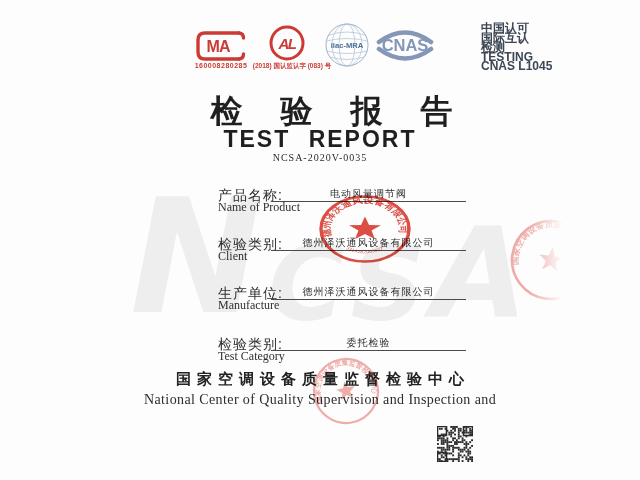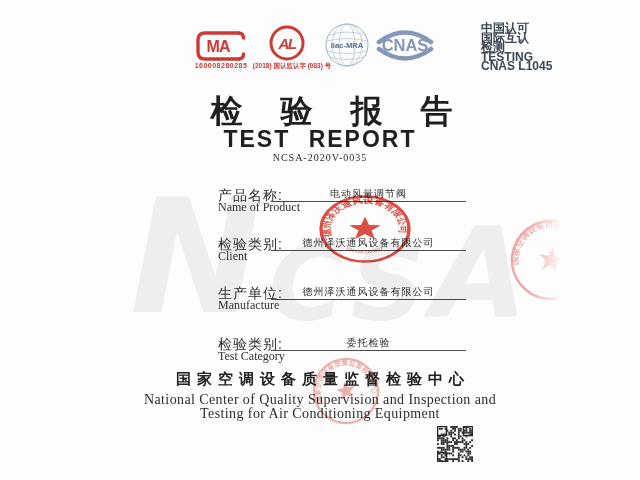--- a/index.html
+++ b/index.html
@@ -134,21 +134,20 @@
     <span class="value-line">德州泽沃通风设备有限公司</span>
   </div>
   <div class="abs field" style="top:336px;">
     <span class="lab-zh">检验类别:</span>
     <span class="lab-en">Test Category</span>
     <span class="value-line">委托检验</span>
   </div>
 
   <div class="abs footer-zh">国家空调设备质量监督检验中心</div>
   <div class="abs footer-en footer-en1">National Center of Quality Supervision and Inspection and</div>
-  <div class="abs footer-en footer-en2">Testing for Air Conditioning Equipment</div>
 
   <svg class="abs seal seal-center" width="90" height="90" viewBox="-45 -45 90 90">
     <g transform="rotate(-10)">
       <circle cx="0" cy="0" r="32" fill="none" stroke="#d8352a" stroke-width="2.2"></circle>
       <polygon transform="scale(0.62)" fill="#d8352a" points="0,-16 3.8,-5.3 15.2,-4.9 6.2,2.0 9.4,12.9 0,6.5 -9.4,12.9 -6.2,2.0 -15.2,-4.9 -3.8,-5.3"></polygon>
       <defs>
           <path id="ringC" d="M -24.4 8.9 A 26 26 0 1 1 24.4 8.9"></path>
         </defs>
       <text font-size="6.8" font-weight="bold" fill="#d8352a" font-family="DejaVu Sans, sans-serif">
         <textPath href="#ringC" startOffset="2" textLength="96" lengthAdjust="spacingAndGlyphs">国家空调设备质量监督检验中心</textPath>

